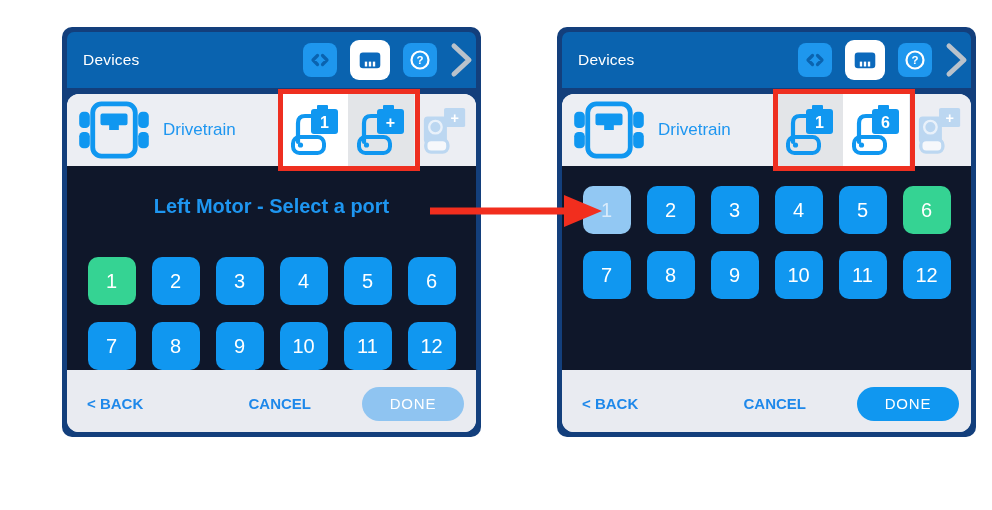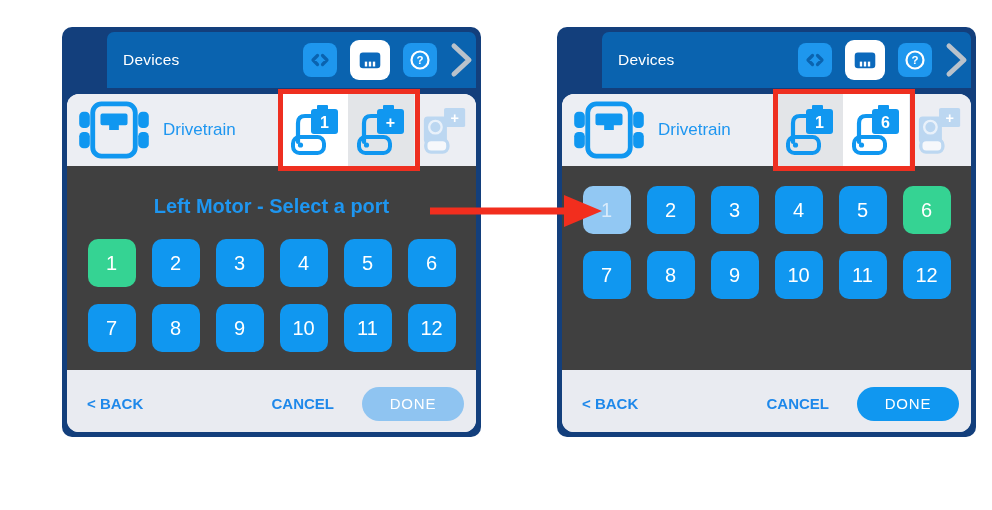--- a/index.html
+++ b/index.html
@@ -12,21 +12,21 @@
 
   .panel {
     position:absolute; top:27px; width:419px; height:410px;
     background:#133F7C; border-radius:10px; padding:5px;
   }
   .panel-left  { left:62px; }
   .panel-right { left:557px; }
 
   .hdr {
     height:56px; background:#0A63AF; border-radius:7px 7px 0 0;
-    display:flex; align-items:center; padding:0 2px 0 16px;margin-left:40px;
+    display:flex; align-items:center; padding:0 2px 0 16px;
   }
   .hdr-title { color:#ffffff; font-size:15.5px; font-weight:500; letter-spacing:.2px; }
   .hdr-icons { margin-left:auto; display:flex; align-items:center; gap:13px; }
   .icon-sq {
     width:34px; height:34px; border-radius:8px; background:#1E97EE;
     display:flex; align-items:center; justify-content:center;
   }
   .icon-sq.white { width:40px; height:40px; border-radius:9px; background:#ffffff; }
   .chev { display:flex; align-items:center; margin-left:-2px; }
 
@@ -37,34 +37,34 @@
 
   .devrow { height:72px; background:#ECEEF3; display:flex; align-items:center; flex-shrink:0; }
   .dt-icon { margin-left:12px; display:flex; }
   .devrow-label { color:#1E96F0; font-size:17px; font-weight:500; margin-left:14px; }
   .tiles { margin-left:auto; display:flex; height:72px; }
   .tile { width:66px; height:72px; display:flex; align-items:center; justify-content:center; }
   .tile-active { background:#ffffff; }
   .tile-idle   { background:#E3E5E8; }
   .tile-ghost  { background:transparent; width:62px; }
 
-  .bodyarea { flex:1; display:flex; flex-direction:column; align-items:center; background:#404040; }
+  .bodyarea { flex:1; display:flex; flex-direction:column; align-items:center; background:#0f172a;justify-content:space-between; }
   .prompt { margin-top:27px; color:#1E96F0; font-size:20px; font-weight:600; line-height:26px; }
   .ports { margin-top:20px; display:grid; grid-template-columns:repeat(6,48px); gap:17px 16px; }
   .port {
     height:48px; border-radius:10px; display:flex; align-items:center; justify-content:center;
     color:#ffffff; font-size:20px; font-weight:400;
   }
   .port-normal   { background:#1097F0; }
   .port-selected { background:#35D393; }
   .port-disabled { background:#92C8F3; color:#D9EBFB; }
 
   .footer {
     height:62px; background:#E9EBF1; display:flex; align-items:center;
-    padding:5px 12px 0 20px; flex-shrink:0;
+    padding:5px 12px 0 20px; flex-shrink:0;gap:23px;
   }
   .link-btn { color:#1E88EA; font-size:15px; font-weight:700; }
   .cancel-btn { margin-left:auto; margin-right:28px;text-align:right; }
   .done {
     width:102px; height:34px; border-radius:17px; color:#ffffff;
     font-size:15px; font-weight:400; letter-spacing:.8px;
     display:flex; align-items:center; justify-content:center;
   }
   .done-disabled { background:#8FC4F1; }
   .done-enabled  { background:#1097F0; }

